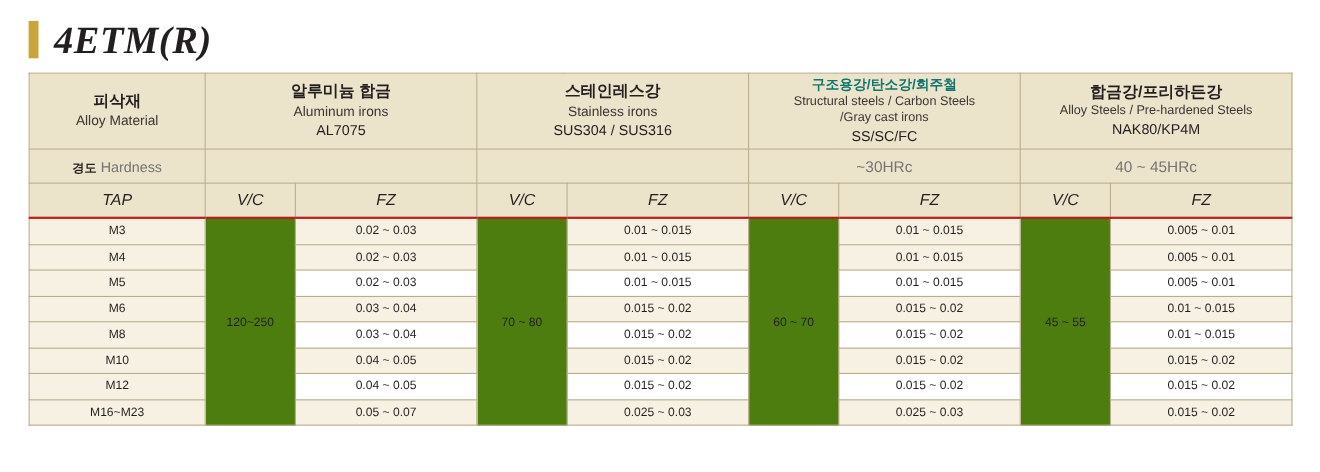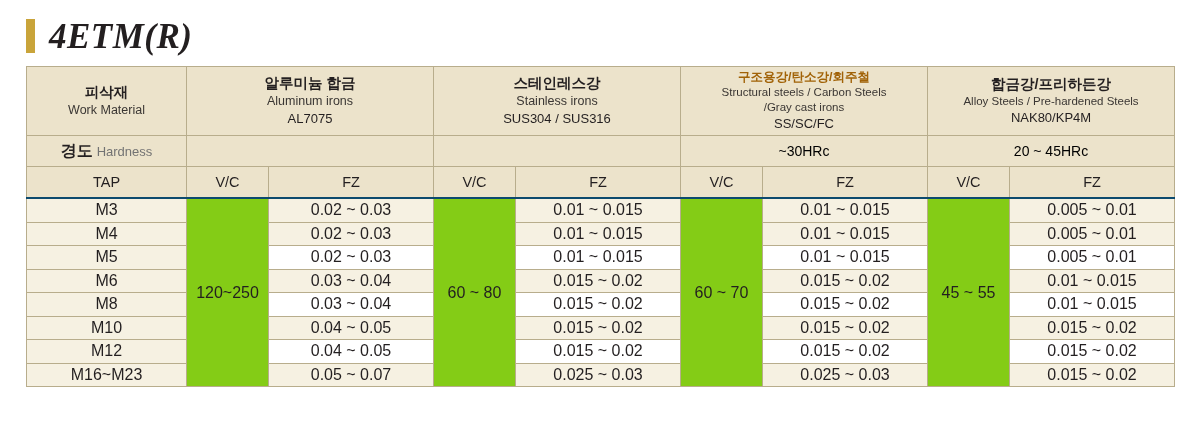--- a/index.html
+++ b/index.html
@@ -69,21 +69,21 @@
   .hdr-mat .kor {
     font-size: 14.5px;
     font-weight: bold;
     color: #231f20;
     line-height: 1.35;
     display: block;
   }
   .hdr-mat .kor-small {
     font-size: 12.5px;
     font-weight: bold;
-    color: #a16207;
+    color: #0f766e;
     line-height: 1.3;
     display: block;
   }
   .hdr-mat .eng {
     font-size: 12.5px;
     color: #3a3633;
     line-height: 1.35;
     display: block;
   }
   .hdr-mat .eng-small {
@@ -99,48 +99,49 @@
     line-height: 1.4;
     display: block;
   }
   .row-hardness td {
     background: #ece3cb;
     height: 30px;
     font-size: 14px;
   }
   .row-hardness .lbl-kor {
     font-weight: bold;
-    font-size: 16px;
+    font-size: 11px;
   }
   .row-hardness .lbl-eng {
     font-size: 13px;
     color: #737373;
   }
   .row-hardness .val {
     font-size: 14px;
-    color: #000000;
+    color: #737373;
   }
   .row-sub td {
     background: #ece3cb;
     height: 30px;
     font-size: 14.5px;
     color: #231f20;
   }
   .row-sub td.thick-bottom {
-    border-bottom: 2px solid #0c4a6e;
+    border-bottom: 2px solid #b91c1c;
+    font-style: italic;
   }
   .row-data td {
     height: 22.5px;
-    font-size: 16px;
+    font-size: 11px;
   }
   .cell-tap {
     background: #f6f1e2;
   }
   .cell-vc {
-    background: #84cc16;
+    background: #4d7c0f;
   }
   .cell-fz-a {
     background: #ffffff;
   }
   .cell-fz-b {
     background: #f6f1e2;
   }
   .nb-bottom { border-bottom: none; }
 </style>
 </head>
@@ -163,21 +164,21 @@
       <col style="width:82px">
         <col style="width:165px">
       <col style="width:82px">
         <col style="width:165px">
     </colgroup>
     <tbody>
 
       <tr>
         <td class="hdr-mat">
           <span class="kor">피삭재</span>
-          <span class="eng">Work Material</span>
+          <span class="eng">Alloy Material</span>
         </td>
         <td class="hdr-mat" colspan="2">
           <span class="kor">알루미늄 합금</span>
           <span class="eng">Aluminum irons</span>
           <span class="code">AL7075</span>
         </td>
         <td class="hdr-mat" colspan="2">
           <span class="kor">스테인레스강</span>
           <span class="eng">Stainless irons</span>
           <span class="code">SUS304 / SUS316</span>
@@ -196,40 +197,40 @@
       </tr>
 
       <tr class="row-hardness">
         <td>
           <span class="lbl-kor">경도</span>
           <span class="lbl-eng">Hardness</span>
         </td>
         <td class="val" colspan="2"></td>
         <td class="val" colspan="2"></td>
         <td class="val" colspan="2">~30HRc</td>
-        <td class="val" colspan="2">20 ~ 45HRc</td>
+        <td class="val" colspan="2">40 ~ 45HRc</td>
       </tr>
 
       <tr class="row-sub">
         <td class="thick-bottom">TAP</td>
         <td class="thick-bottom">V/C</td>
         <td class="thick-bottom">FZ</td>
         <td class="thick-bottom">V/C</td>
         <td class="thick-bottom">FZ</td>
         <td class="thick-bottom">V/C</td>
         <td class="thick-bottom">FZ</td>
         <td class="thick-bottom">V/C</td>
         <td class="thick-bottom">FZ</td>
       </tr>
 
       <tr class="row-data">
         <td class="cell-tap">M3</td>
         <td class="cell-vc nb-bottom" rowspan="8">120~250</td>
         <td class="cell-fz-b">0.02 ~ 0.03</td>
-        <td class="cell-vc" rowspan="8">60 ~ 80</td>
+        <td class="cell-vc" rowspan="8">70 ~ 80</td>
         <td class="cell-fz-b">0.01 ~ 0.015</td>
         <td class="cell-vc" rowspan="8">60 ~ 70</td>
         <td class="cell-fz-b">0.01 ~ 0.015</td>
         <td class="cell-vc" rowspan="8">45 ~ 55</td>
         <td class="cell-fz-b">0.005 ~ 0.01</td>
       </tr>
       <tr class="row-data">
         <td class="cell-tap">M4</td>
         <td class="cell-fz-b">0.02 ~ 0.03</td>
         <td class="cell-fz-b">0.01 ~ 0.015</td>

